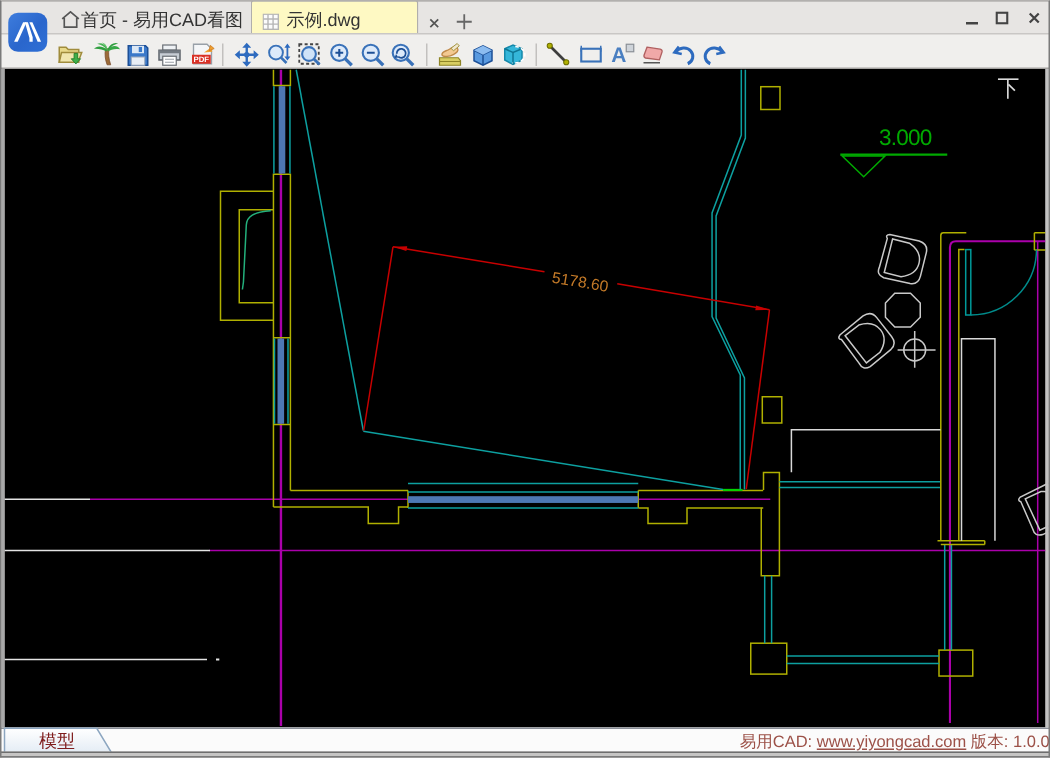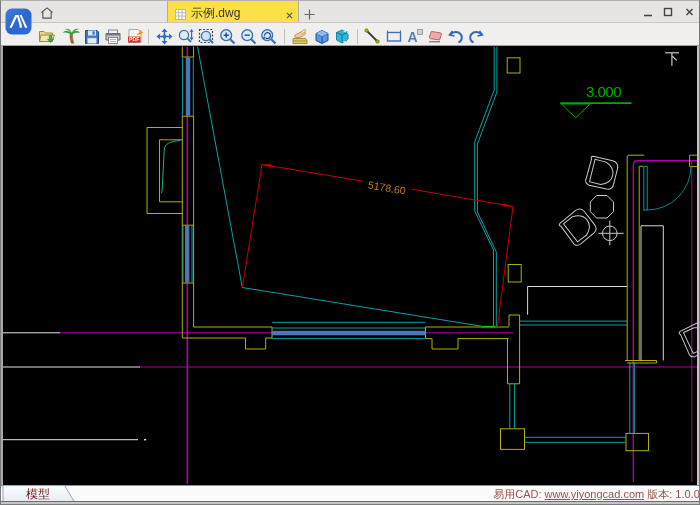--- a/index.html
+++ b/index.html
@@ -176,23 +176,24 @@
     <rect x="0.5" y="0.5" width="26" height="26" rx="6.5" fill="url(#lg)"></rect>
     <path d="M4.4 19.8 L10.4 6.9 L12.7 6.9 L6.8 19.8 Z" fill="#fff"></path>
     <path d="M11.6 6.9 L13.6 6.9 L16.8 16.9 L16.8 19.8 L14.6 19.8 L14.6 17.4 Z" fill="#fff"></path>
     <path d="M14.6 6.9 L16.6 6.9 L22.4 19.8 L20.1 19.8 Z" fill="#fff"></path>
   </svg>
 
   <div class="abs tabtxt" style="left:36px;top:0;width:131px;height:22px;line-height:26px;">
     <svg class="abs" style="left:4px;top:6.5px" width="14" height="12" viewBox="0 0 14 13">
       <path d="M1 6 L7 1 L13 6 M2.5 5.5 L2.5 12 L11.5 12 L11.5 5.5" fill="none" stroke="#555" stroke-width="1.2"></path>
     </svg>
+    <span style="margin-left:18px">首页 - 易用CAD看图</span>
   </div>
 
-  <div class="abs" style="left:167px;top:0px;width:132px;height:22px;background:#fde047;border:1px solid #b0aeac;border-bottom:none;border-radius:2px 2px 0 0;">
+  <div class="abs" style="left:167px;top:0px;width:112px;height:22px;background:#fef9c3;border:1px solid #b0aeac;border-bottom:none;border-radius:2px 2px 0 0;">
     <svg class="abs" style="left:7px;top:8px" width="11" height="11" viewBox="0 0 12 12">
       <g stroke="#b5b5b5" stroke-width="1" fill="#fcfcfc">
         <rect x="0.5" y="0.5" width="11" height="11"></rect>
         <path d="M0.5 4 H11.5 M0.5 7.7 H11.5 M4 0.5 V11.5 M7.7 0.5 V11.5"></path>
       </g>
     </svg>
     <span class="tabtxt" style="position:absolute;left:23px;top:0;line-height:25px;">示例.dwg</span>
     <svg class="abs" style="left:118px;top:10.5px" width="7" height="7" viewBox="0 0 8 8">
       <path d="M1 1 L7 7 M7 1 L1 7" stroke="#555" stroke-width="1.3"></path>
     </svg>

